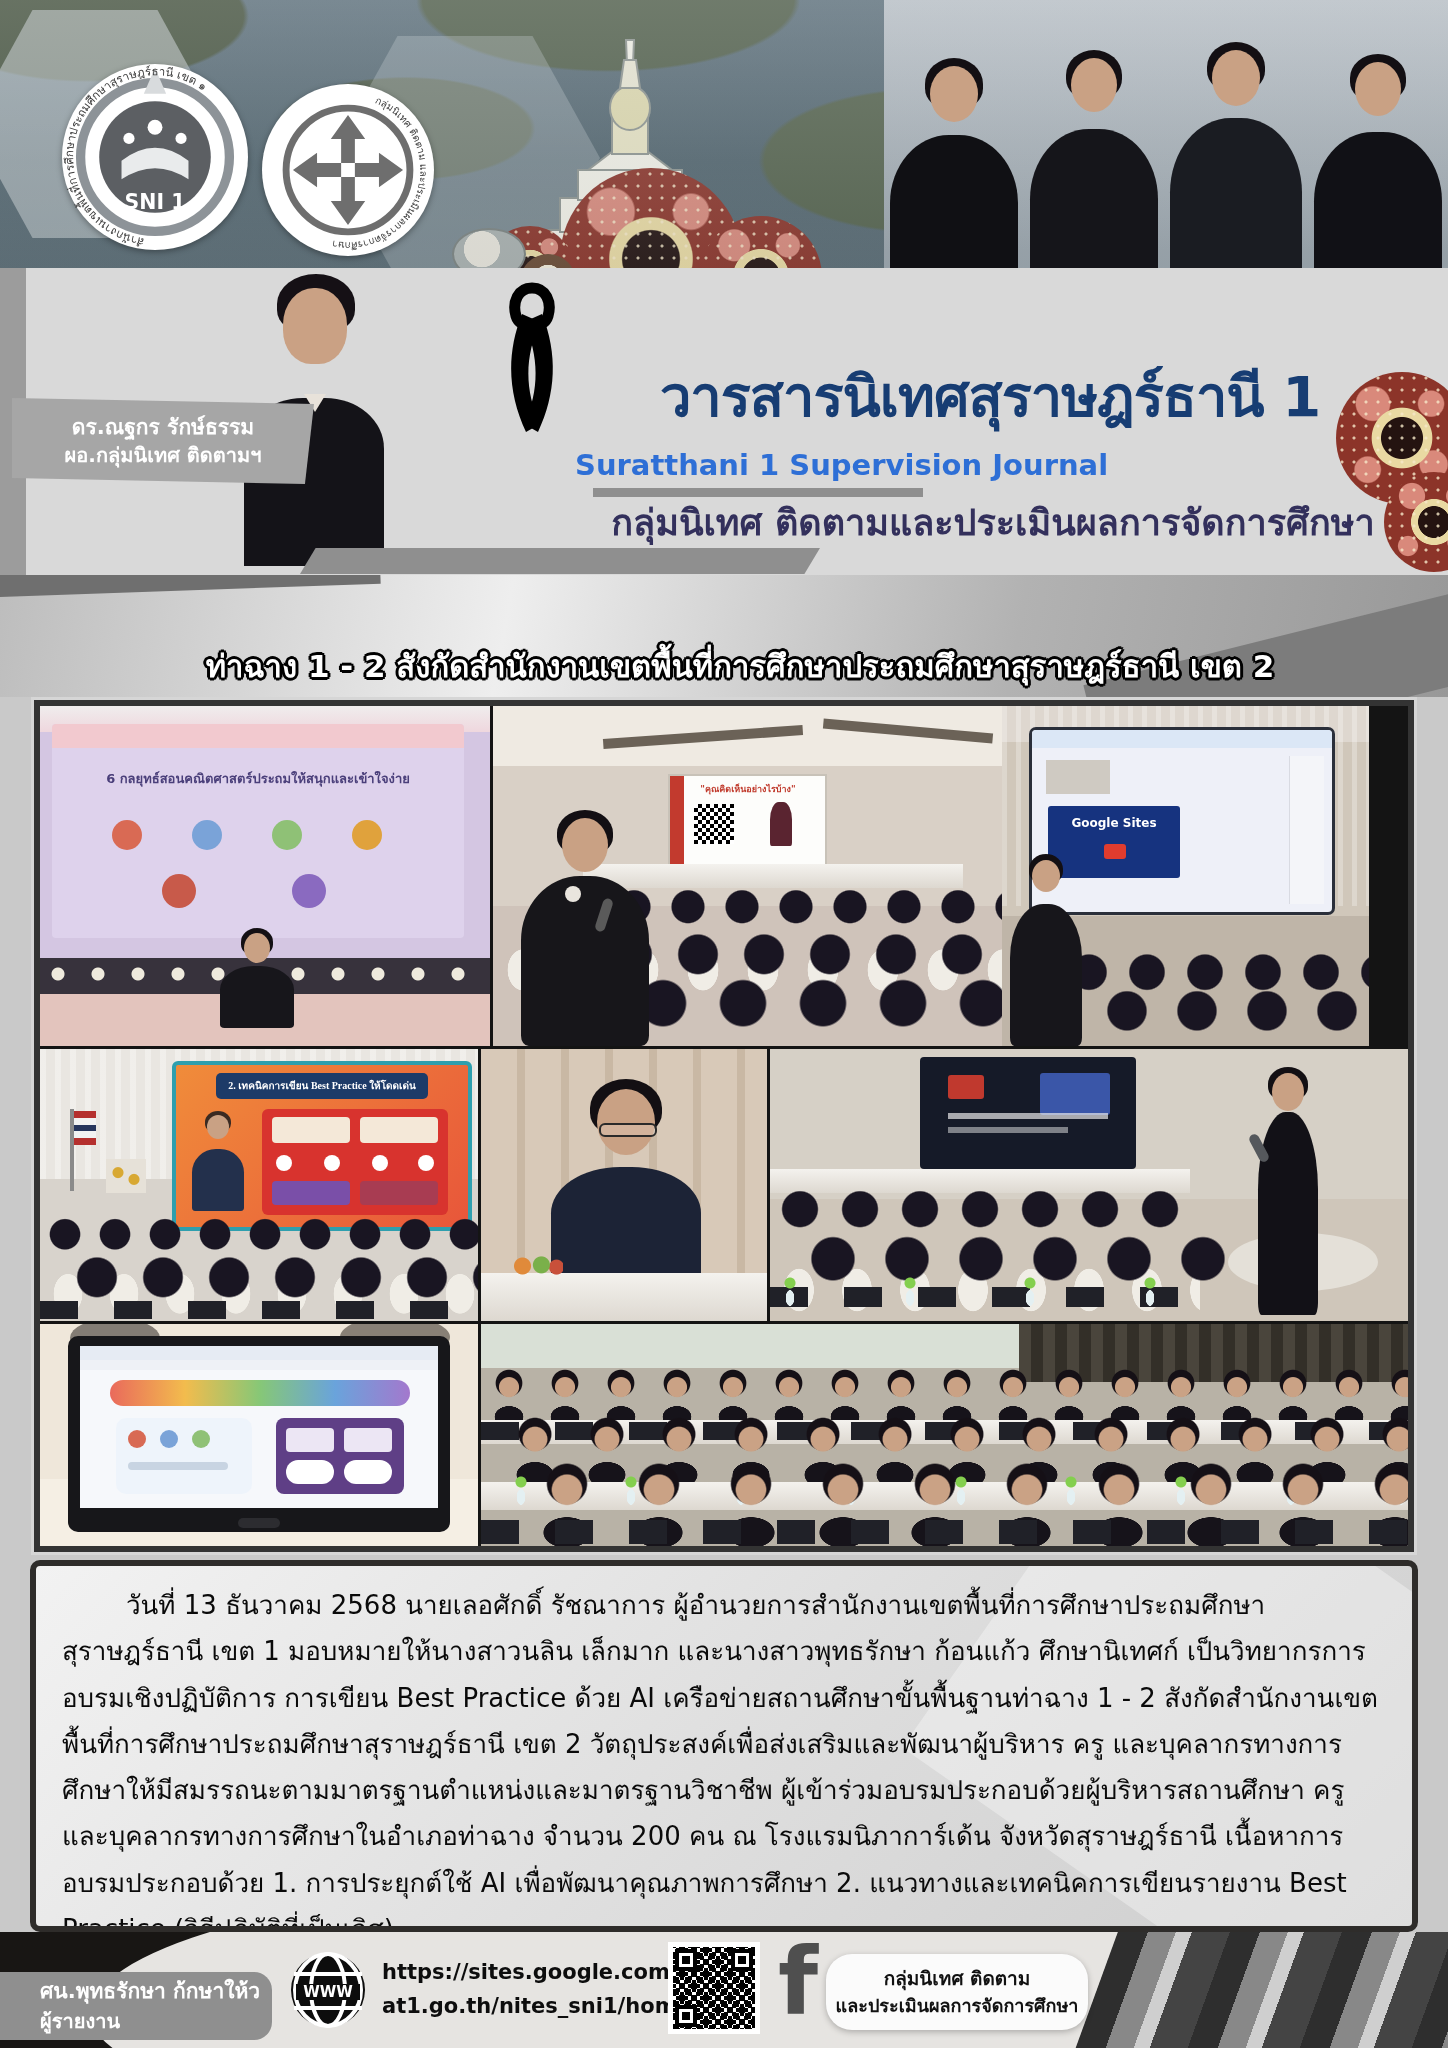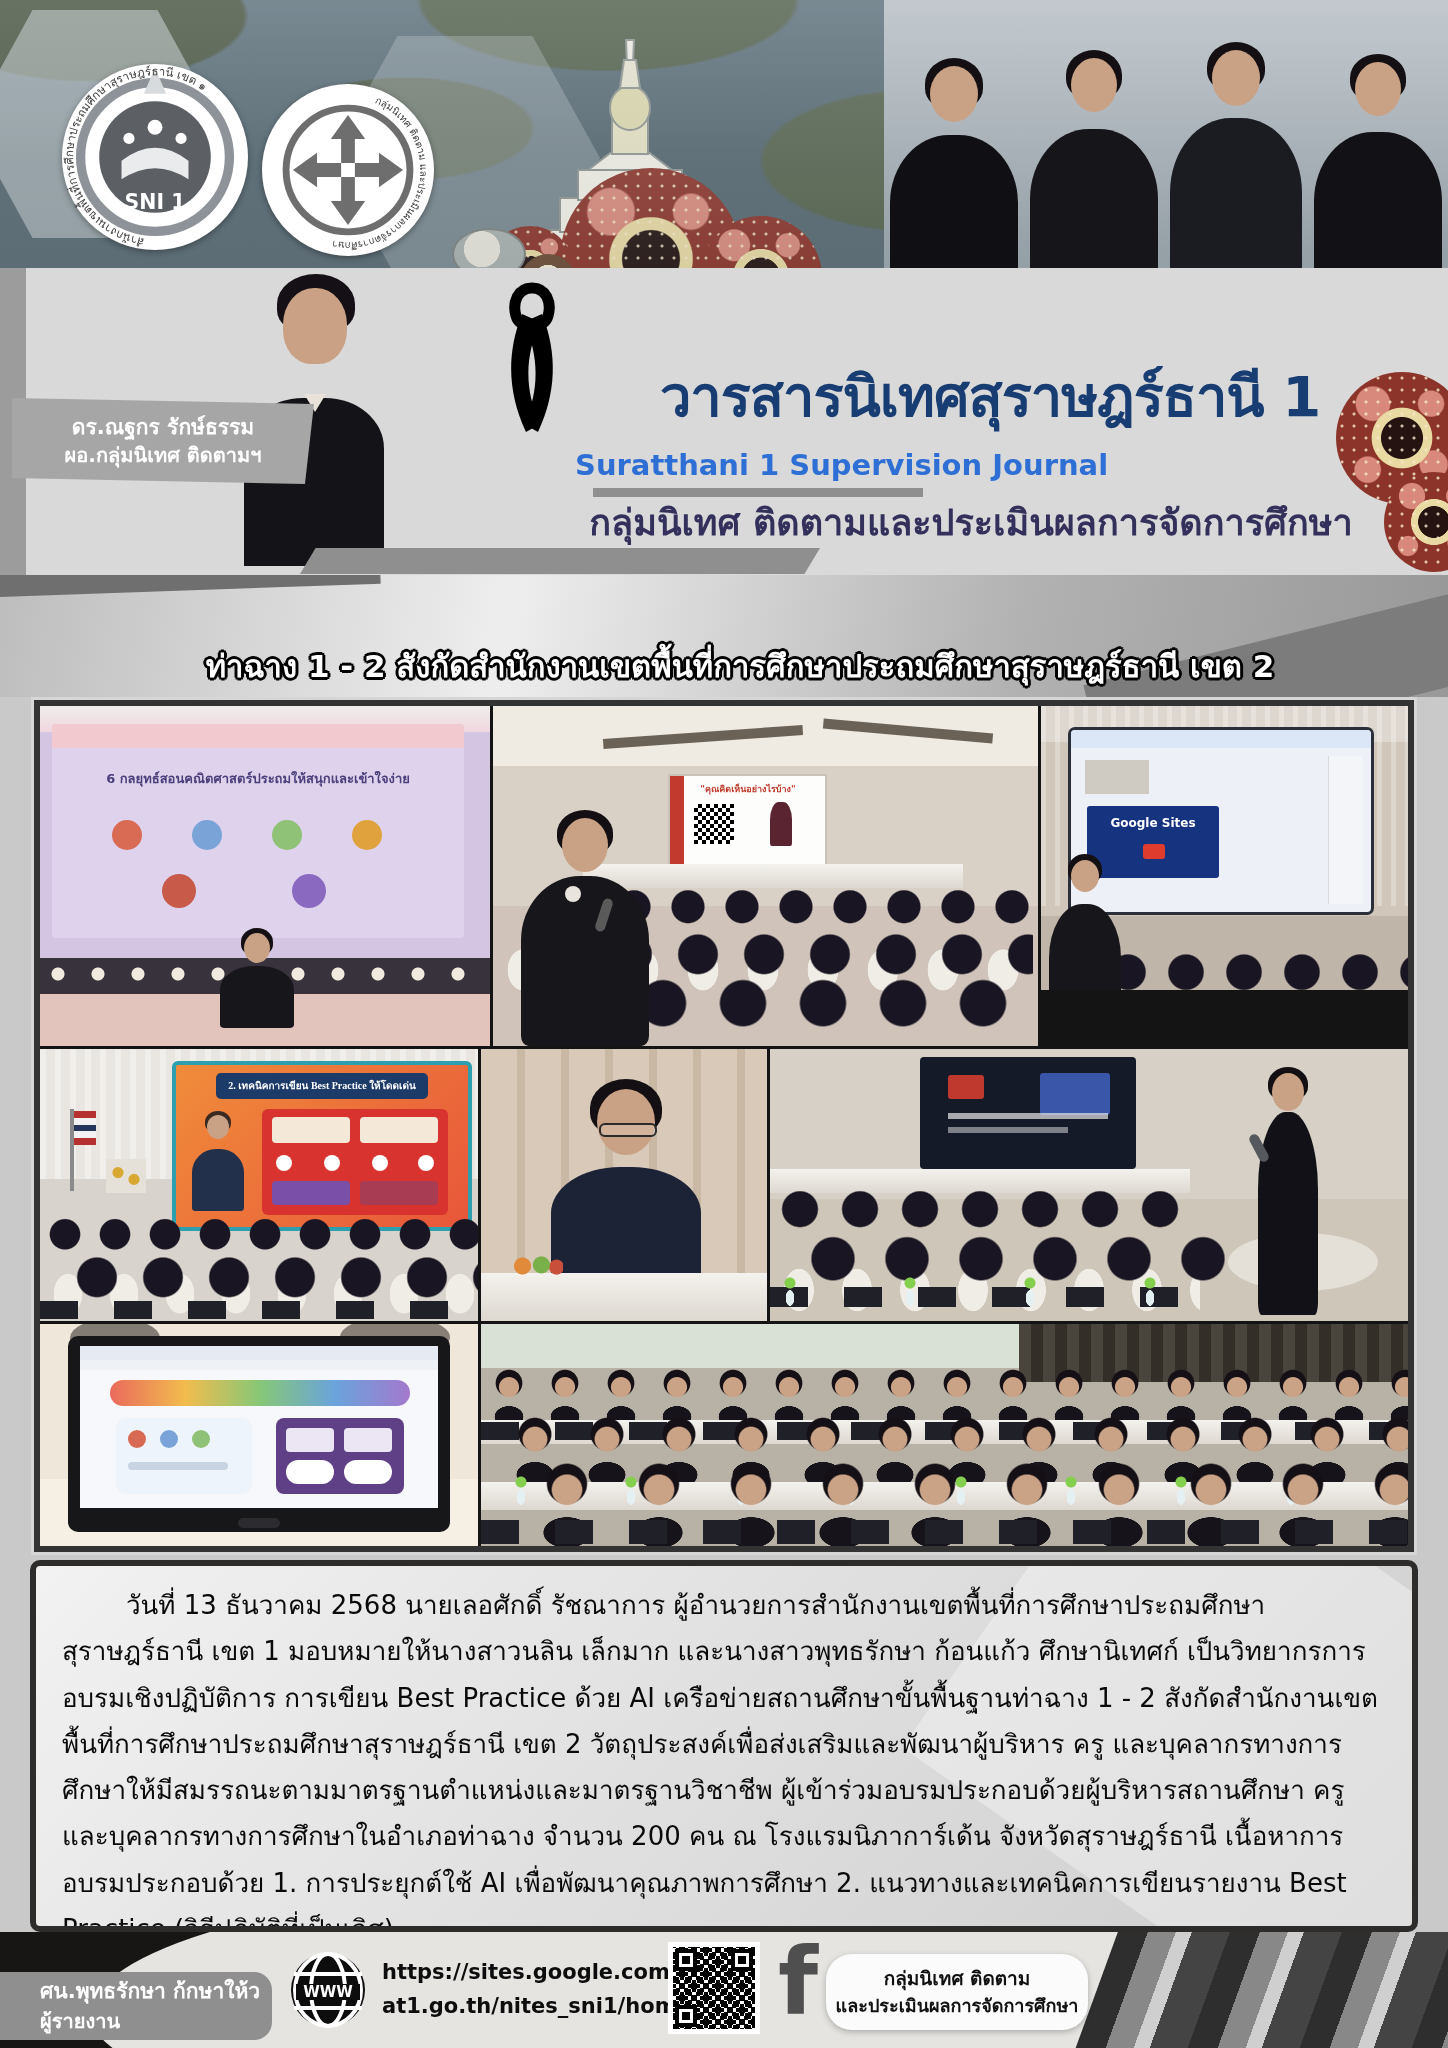--- a/index.html
+++ b/index.html
@@ -53,21 +53,21 @@
   .mast-edge{position:absolute;left:0;top:268px;width:26px;height:307px;background:#9c9c9c;}
   .dir-ribbon{position:absolute;left:12px;top:398px;width:302px;height:86px;background:#a6a6a6;
       clip-path:polygon(0 0,100% 7%,97% 100%,0 93%);display:flex;flex-direction:column;
       justify-content:center;text-align:center;color:#fff;font-weight:bold;line-height:1.35;}
   .dir-ribbon .l1{font-size:21px;} .dir-ribbon .l2{font-size:20px;}
   .title-th{position:absolute;left:560px;top:352px;width:860px;text-align:center;
       font-size:56px;font-weight:800;letter-spacing:-1px;color:#173d73;white-space:nowrap;}
   .title-en-row{position:absolute;left:575px;top:448px;width:840px;text-align:left;}
   .title-en{display:inline-block;font-size:29px;font-weight:600;color:#2e6fd6;vertical-align:middle;}
   .en-bar{display:inline-block;width:330px;height:9px;background:#8f8f8f;margin-left:18px;vertical-align:middle;}
-  .subtitle-th{position:absolute;left:531px;top:494px;width:880px;text-align:center;
+  .subtitle-th{position:absolute;left:553px;top:494px;width:880px;text-align:center;
       font-size:36px;font-weight:800;color:#33305c;white-space:nowrap;}
   .mast-bar2{position:absolute;left:300px;top:548px;width:520px;height:26px;background:#8f8f8f;
       clip-path:polygon(3% 0,100% 0,97% 100%,0 100%);}
   
   .portrait{position:absolute;left:228px;top:274px;width:172px;height:292px;}
   
   .ribbon-icon{position:absolute;left:498px;top:280px;width:68px;height:156px;}
   
   .headline{position:absolute;left:0;top:575px;width:1448px;height:122px;overflow:hidden;
       background:linear-gradient(100deg,#bdbdbd,#eeeeee 35%,#b2b2b2 70%,#989898);}
@@ -311,21 +311,21 @@
       <div class="backrow heads-dark" style="left:130px;top:272px;width:415px;height:70px;background-size:80px 70px;"></div>
       <div class="fig" style="left:28px;top:104px;width:128px;height:236px;">
         <span class="bd" style="height:72%;background:#17161a;"></span>
           <span class="hr" style="top:0;width:56px;height:46px;"></span>
           <span class="hd" style="top:8px;width:46px;height:54px;"></span>
         <span class="abs" style="left:78px;top:88px;width:10px;height:34px;background:#5a5a5a;border-radius:5px;transform:rotate(18deg);"></span>
         <span class="abs" style="left:44px;top:76px;width:16px;height:16px;border-radius:50%;background:#e9e5de;"></span>
         </div>
     </div>
 
-    <div class="ph" style="left:1001px;top:0;width:367px;height:284px;background:linear-gradient(180deg,#ded7cf 0 36px,#d0c7ba 36px 210px,#bfb5a8 210px);">
+    <div class="ph" style="left:962px;top:0;width:367px;height:340px;background:linear-gradient(180deg,#ded7cf 0 36px,#d0c7ba 36px 210px,#bfb5a8 210px);">
       <span class="abs" style="left:0;top:0;width:100%;height:200px;background:repeating-linear-gradient(90deg,rgba(255,255,255,.28) 0 5px,rgba(0,0,0,0) 5px 14px);"></span>
       <div class="abs" style="left:30px;top:24px;width:300px;height:182px;background:#eef0f8;border-radius:4px;box-shadow:0 0 0 3px #2a2f3a;">
         <span class="abs" style="left:0;top:0;width:100%;height:18px;background:#dbe7f6;border-radius:4px 4px 0 0;"></span>
         <span class="abs" style="left:14px;top:30px;width:64px;height:34px;background:#cfcac2;"></span>
         <div class="abs" style="left:16px;top:76px;width:132px;height:72px;background:#16337f;border-radius:3px;">
           <div class="slide-txt" style="left:0;top:10px;width:100%;font-size:12px;color:#fff;">Google Sites</div>
           <span class="abs" style="left:56px;top:38px;width:22px;height:15px;background:#e03c2e;border-radius:3px;"></span>
         </div>
         <span class="abs" style="right:8px;top:26px;width:34px;height:148px;background:#f4f5f9;border-left:1px solid #d8dae2;"></span>
       </div>

